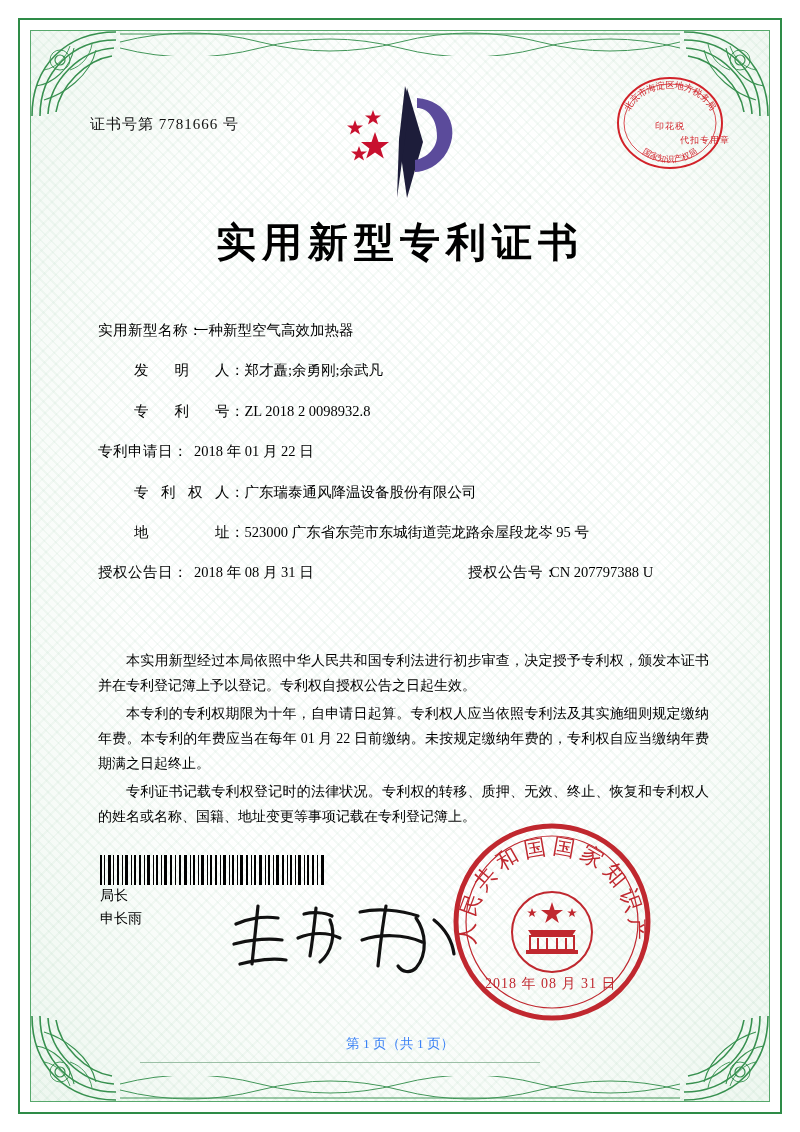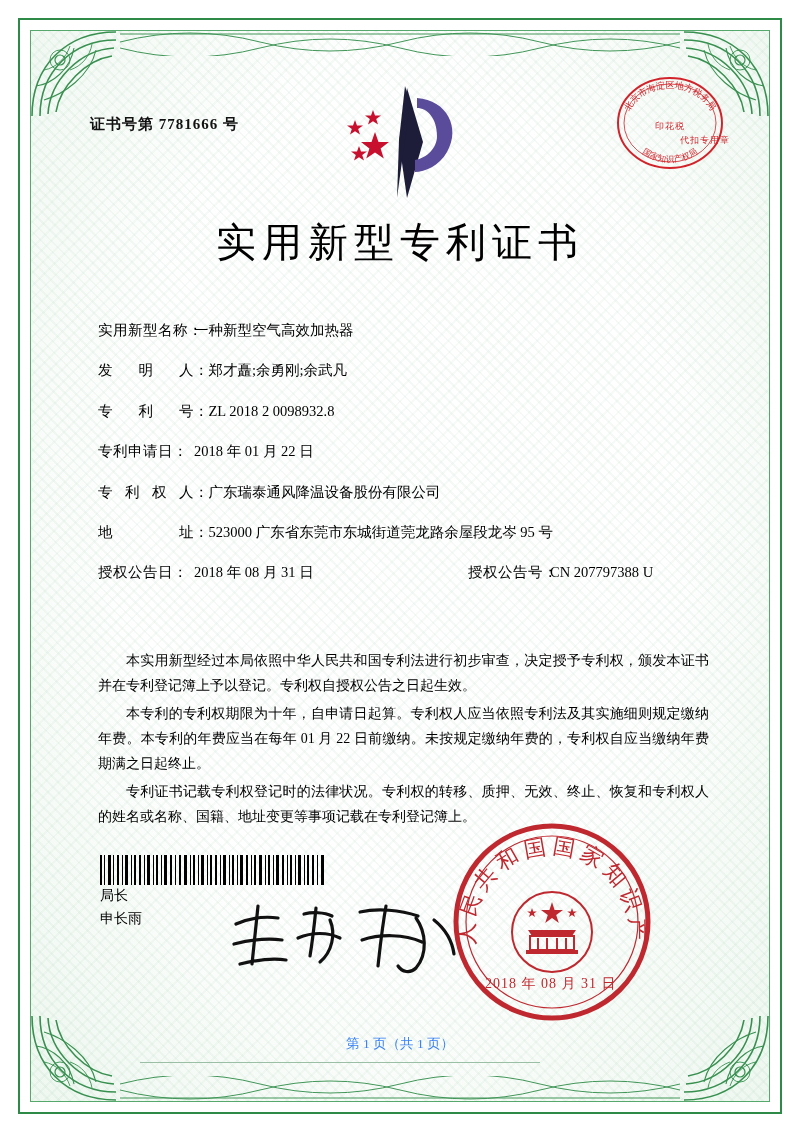--- a/index.html
+++ b/index.html
@@ -72,21 +72,20 @@
     width: 680px; height: 1012px;
   }
 
   .cert-no {
     position: absolute;
     left: 30px;
     top: 55px;
     font-size: 15px;
     letter-spacing: 1px;
     color: #111;
-    font-weight: bold;
   }
 
   
   .logo {
     position: absolute;
     left: 275px;
     top: 20px;
     width: 140px;
     height: 125px;
   }
@@ -111,21 +110,21 @@
   .seal-oval .t2 { top: 52px; }
   .seal-oval .t3 { top: 66px; text-align: right; }
 
   .doc-title {
     position: absolute;
     left: 0;
     top: 155px;
     width: 680px;
     text-align: center;
     font-size: 40px;
-    font-weight: normal;
+    font-weight: bold;
     letter-spacing: 6px;
     color: #000;
     font-family: "DejaVu Serif", "Liberation Serif", serif;
   }
 
   .fields {
     position: absolute;
     left: 38px;
     top: 262px;
     width: 620px;
@@ -138,20 +137,21 @@
     line-height: 1.2;
   }
   .field-label {
     display: inline-block;
     width: 96px;
     letter-spacing: 0.5px;
   }
   .field-label.spread {
     text-align: justify;
     text-align-last: justify;
+    margin-left: 36px;
   }
   .field-value {
     display: inline-block;
   }
   .row-inline { position: relative; }
   .right-pair {
     position: absolute;
     left: 370px;
     top: 0;
     white-space: nowrap;

